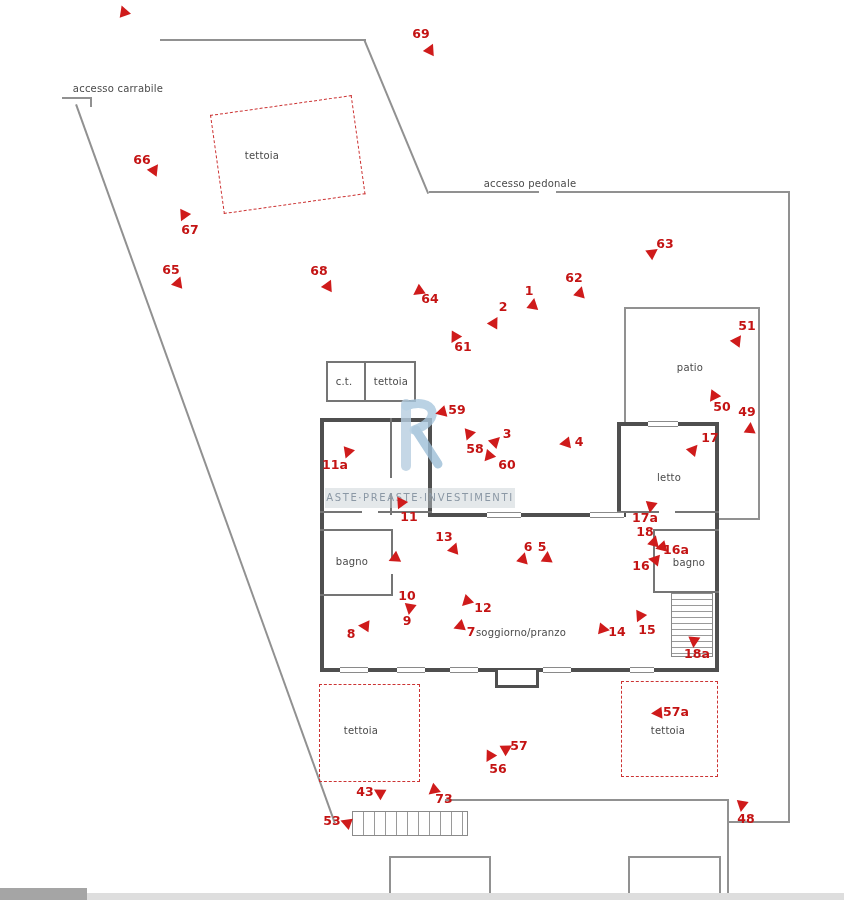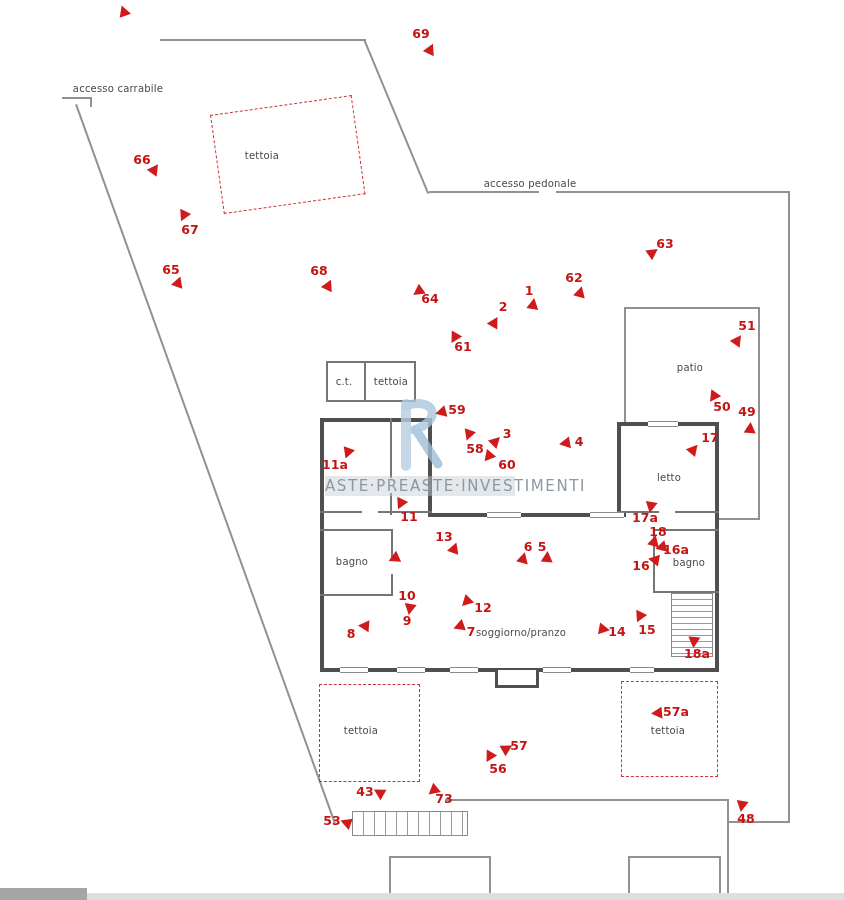--- a/index.html
+++ b/index.html
@@ -21,22 +21,22 @@
   .bar2{ background:#a5a5a5; }
   .room-label { position:absolute; transform:translate(-50%,-50%); font-size:10px; color:#4a4a4a;
                 white-space:nowrap; letter-spacing:.2px; }
   .marker-label { position:absolute; transform:translate(-50%,-50%); font-size:12.5px; font-weight:bold;
                   color:#c41414; white-space:nowrap; }
   .tri { position:absolute; width:0; height:0;
          border-left:6px solid transparent; border-right:6px solid transparent;
          border-top:11px solid #cf1b1b; transform-origin:6px 4px; }
   #watermark { position:absolute; left:325px; top:392px; width:190px; height:106px; }
   .wm-logo { position:absolute; left:63px; top:0; opacity:.8; }
-  .wm-band { position:absolute; left:0; top:84px; width:190px; height:20px;
-             background:rgba(196,203,209,.45); color:#8b98a5; font-size:15px; letter-spacing:1.6px;
+  .wm-band { position:absolute; left:0; top:96px; width:190px; height:20px;
+             background:rgba(196,203,209,.45); color:#8b98a5; font-size:10px; letter-spacing:1.6px;
              text-align:center; line-height:20px; white-space:nowrap; }
 </style>
 </head>
 <body>
 
 <div id="plan">
   <div id="walls">
       <div class="seg b" style="left: 62px; top: 97px; width: 30px; height: 2px;"></div>
       <div class="seg b" style="left: 90px; top: 97px; width: 2px; height: 10px;"></div>
       <div class="seg b" style="left: 77px; top: 104px; width: 764px; height: 2px; transform-origin: 0px 0px; transform: rotate(70.2deg);"></div>
@@ -167,21 +167,21 @@
       <span class="marker-label" style="left: 579px; top: 441px;">4</span>
       <div class="tri" style="left: 483px; top: 452px; transform: rotate(40deg);"></div>
       <span class="marker-label" style="left: 499px; top: 464px; margin-left: 8px;">60</span>
       <div class="tri" style="left: 342px; top: 448px; transform: rotate(20deg);"></div>
       <span class="marker-label" style="left: 335px; top: 464px;">11a</span>
       <div class="tri" style="left: 395px; top: 499px; transform: rotate(25deg);"></div>
       <span class="marker-label" style="left: 409px; top: 516px;">11</span>
       <div class="tri" style="left: 645px; top: 502px; transform: rotate(10deg);"></div>
       <span class="marker-label" style="left: 645px; top: 517px;">17a</span>
       <div class="tri" style="left: 648px; top: 538px; transform: rotate(195deg);"></div>
-      <span class="marker-label" style="left: 645px; top: 531px; margin-left: 13px;">18</span>
+      <span class="marker-label" style="left: 645px; top: 531px;">18</span>
       <div class="tri" style="left: 448px; top: 545px; transform: rotate(200deg);"></div>
       <span class="marker-label" style="left: 444px; top: 536px;">13</span>
       <div class="tri" style="left: 517px; top: 555px; transform: rotate(195deg);"></div>
       <span class="marker-label" style="left: 528px; top: 546px;">6</span>
       <div class="tri" style="left: 541px; top: 554px; transform: rotate(185deg);"></div>
       <span class="marker-label" style="left: 542px; top: 546px;">5</span>
       <div class="tri" style="left: 656px; top: 543px; transform: rotate(75deg);"></div>
       <span class="marker-label" style="left: 676px; top: 549px;">16a</span>
       <div class="tri" style="left: 649px; top: 556px; transform: rotate(100deg);"></div>
       <span class="marker-label" style="left: 641px; top: 565px;">16</span>

